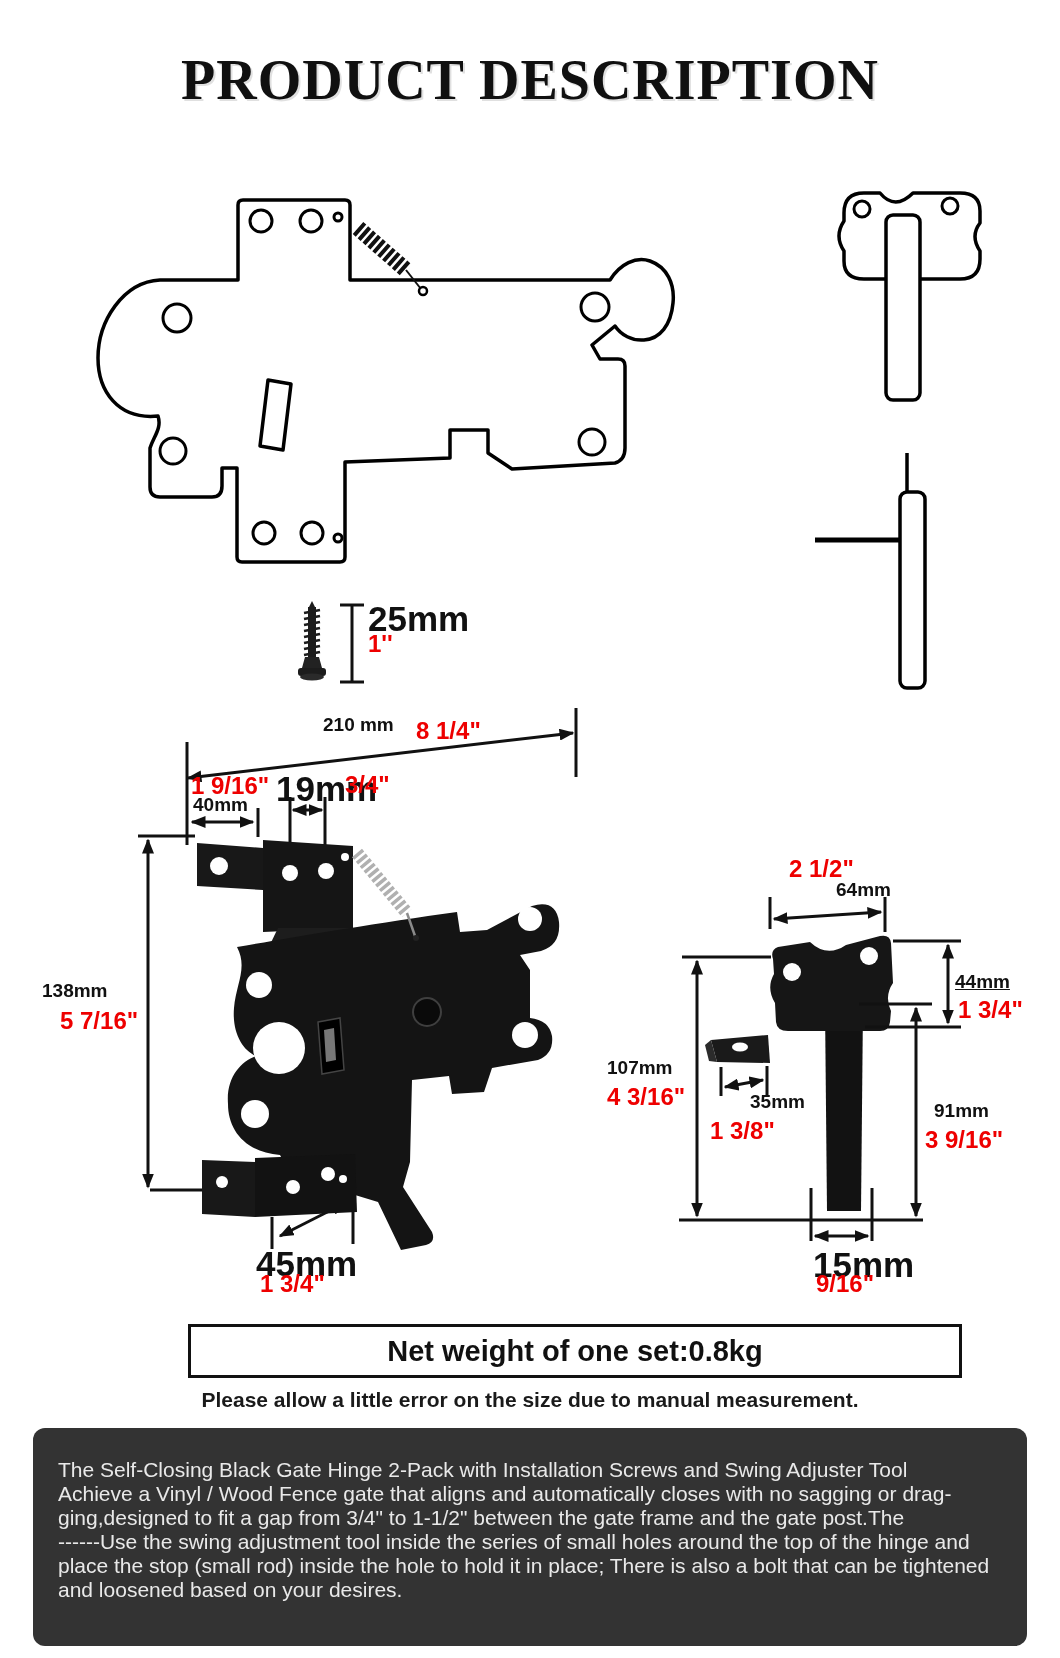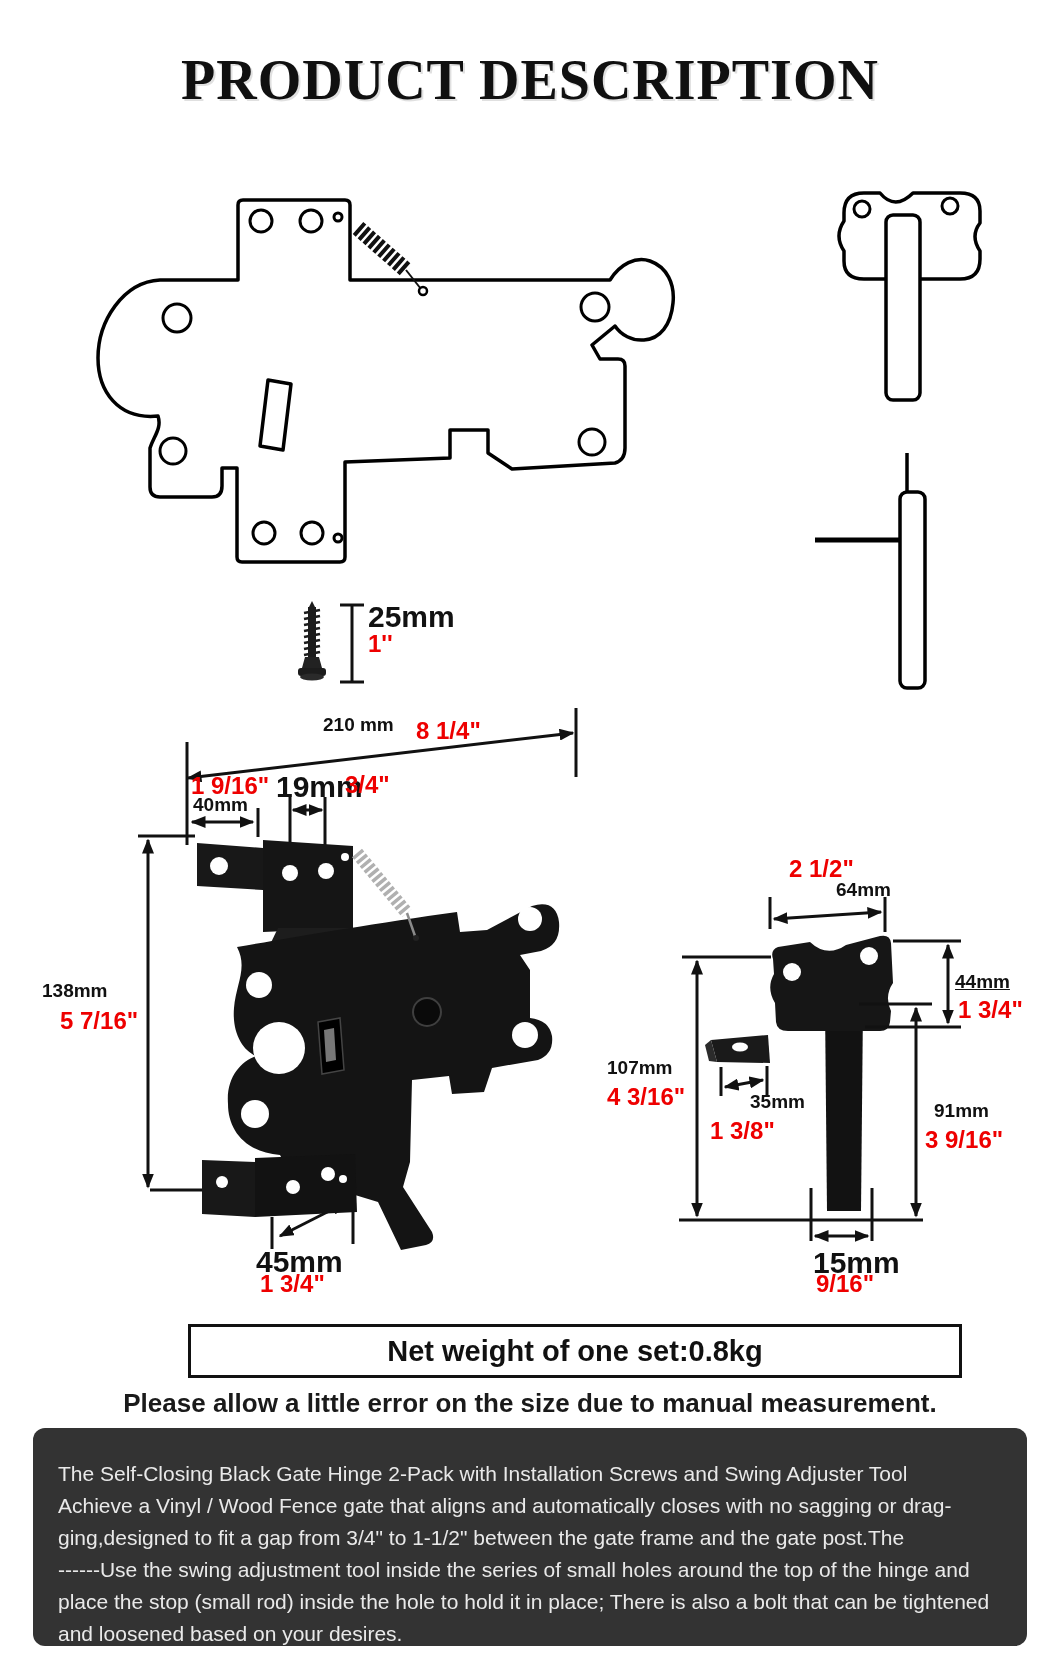--- a/index.html
+++ b/index.html
@@ -7,39 +7,39 @@
     position:relative;width:1060px;height:1658px;background:#ffffff;
     font-family:"Liberation Sans",sans-serif;overflow:hidden;
   }
   .title{
     position:absolute;left:0;top:48px;width:1060px;text-align:center;
     font-family:"Liberation Serif",serif;font-weight:bold;font-size:56px;
     letter-spacing:1px;color:#101010;
     text-shadow:2px 2px 0 rgba(0,0,0,0.12);
   }
   svg{position:absolute;display:block;}
-  .dim{position:absolute;font-weight:bold;color:#111;white-space:nowrap;font-size:30px;line-height:1.05;}
+  .dim{position:absolute;font-weight:bold;color:#111;white-space:nowrap;font-size:35px;line-height:1.05;}
   .dim.red{color:#ee0000;font-size:24px;}
   .dim.big{font-size:19px;}
   .weightbox{
     position:absolute;left:188px;top:1324px;width:774px;height:54px;
     border:3px solid #111;box-sizing:border-box;text-align:center;
     font-size:29px;font-weight:bold;color:#111;line-height:48px;
   }
   .note{
     position:absolute;left:0;top:1388px;width:1060px;text-align:center;
-    font-size:26px;font-weight:600;color:#1a1a1a;
+    font-size:21px;font-weight:600;color:#1a1a1a;
   }
   .panel{
     position:absolute;left:33px;top:1428px;width:994px;height:218px;
     background:#333333;border-radius:12px;box-sizing:border-box;
     padding:30px 24px 0 25px;
   }
   .panel .text{
-    color:#e9e9e9;font-size:21px;line-height:32px;white-space:pre-line;
+    color:#e9e9e9;font-size:21px;line-height:24px;white-space:pre-line;
     font-family:"Liberation Sans",sans-serif;
   }
 </style>
 </head>
 <body>
 
 <div class="page">
 
   <div class="title">PRODUCT DESCRIPTION</div>
 

